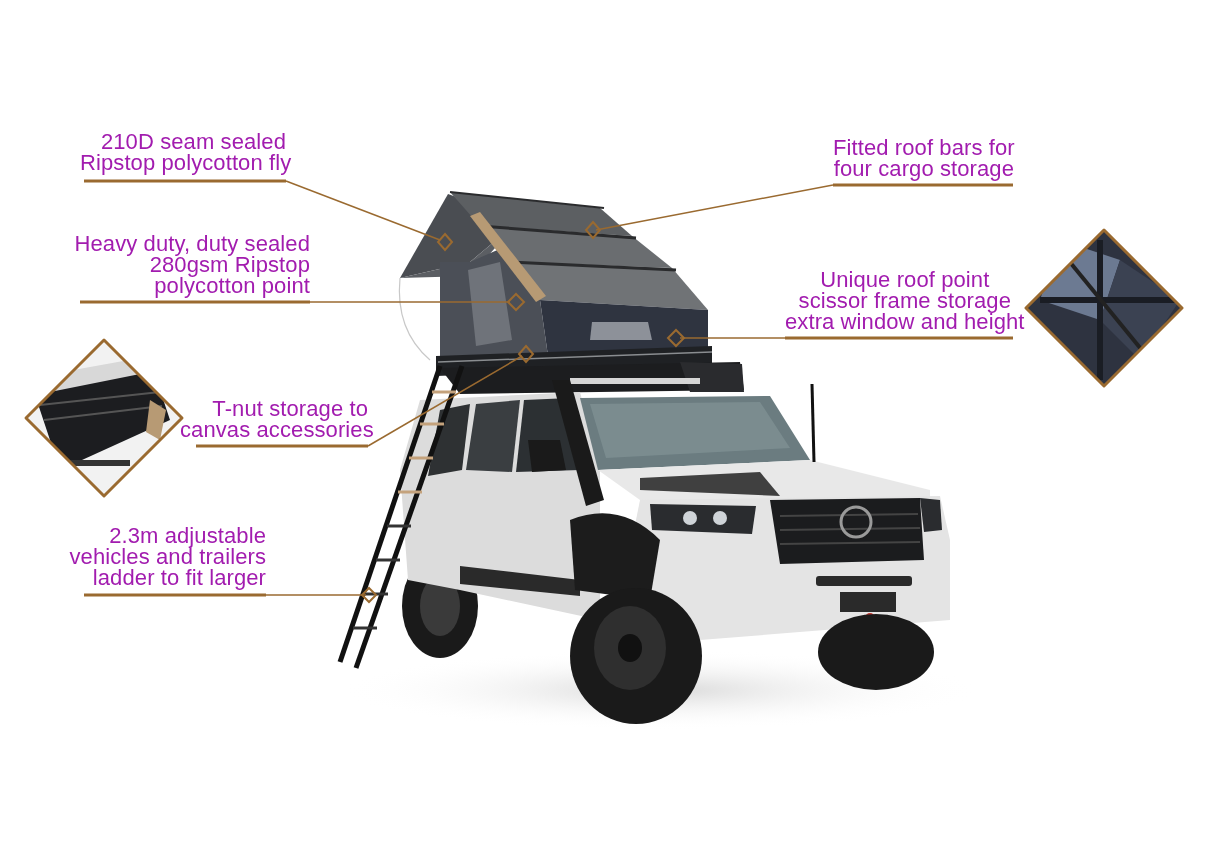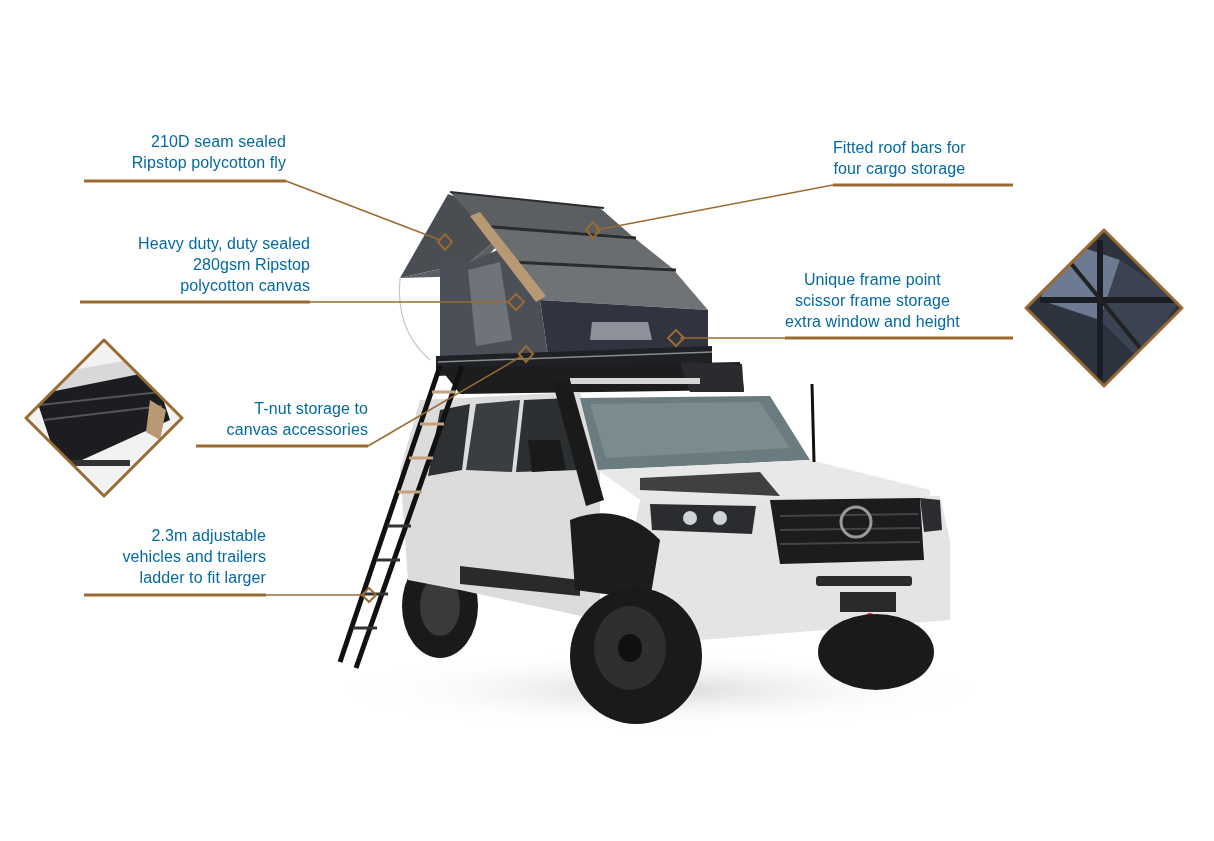--- a/index.html
+++ b/index.html
@@ -1,18 +1,18 @@
 <!DOCTYPE html>
 <html><head>
 <meta charset="utf-8">
 <style>
   html, body { margin: 0; padding: 0; background: #ffffff; }
   body { width: 1214px; height: 841px; position: relative; overflow: hidden; font-family: "Liberation Sans", sans-serif; }
   .canvas { position: absolute; left: 0; top: 0; width: 1214px; height: 841px; }
-  .label { position: absolute; color: #0369a1; font-size: 16px; line-height: 21px; letter-spacing: 0.1px; }
+  .label { position: absolute; color: #a21caf; font-size: 22px; line-height: 21px; letter-spacing: 0.1px; }
   .label div { white-space: nowrap; }
   .label.right { text-align: right; }
   .label.left { text-align: center; }
   svg { position: absolute; left: 0; top: 0; }
 </style>
 </head>
 <body>
 
 <div class="canvas">
 
@@ -179,38 +179,38 @@
   </svg>
 
   <div class="label right" style="left:80px; top:131px; width:206px;">
     <div>210D seam sealed</div>
     <div>Ripstop polycotton fly</div>
   </div>
 
   <div class="label right" style="left:60px; top:233px; width:250px;">
     <div>Heavy duty, duty sealed</div>
     <div>280gsm Ripstop</div>
-    <div>polycotton canvas</div>
+    <div>polycotton point</div>
   </div>
 
   <div class="label right" style="left:180px; top:398px; width:188px;">
     <div>T-nut storage to</div>
     <div>canvas accessories</div>
   </div>
 
   <div class="label right" style="left:60px; top:525px; width:206px;">
     <div>2.3m adjustable</div>
     <div>vehicles and trailers</div>
     <div>ladder to fit larger</div>
   </div>
 
   <div class="label left" style="left:833px; top:137px;">
     <div>Fitted roof bars for</div>
     <div>four cargo storage</div>
   </div>
 
   <div class="label left" style="left:785px; top:269px;">
-    <div>Unique frame point</div>
+    <div>Unique roof point</div>
     <div>scissor frame storage</div>
     <div>extra window and height</div>
   </div>
 
 </div>
 
 </body></html>

